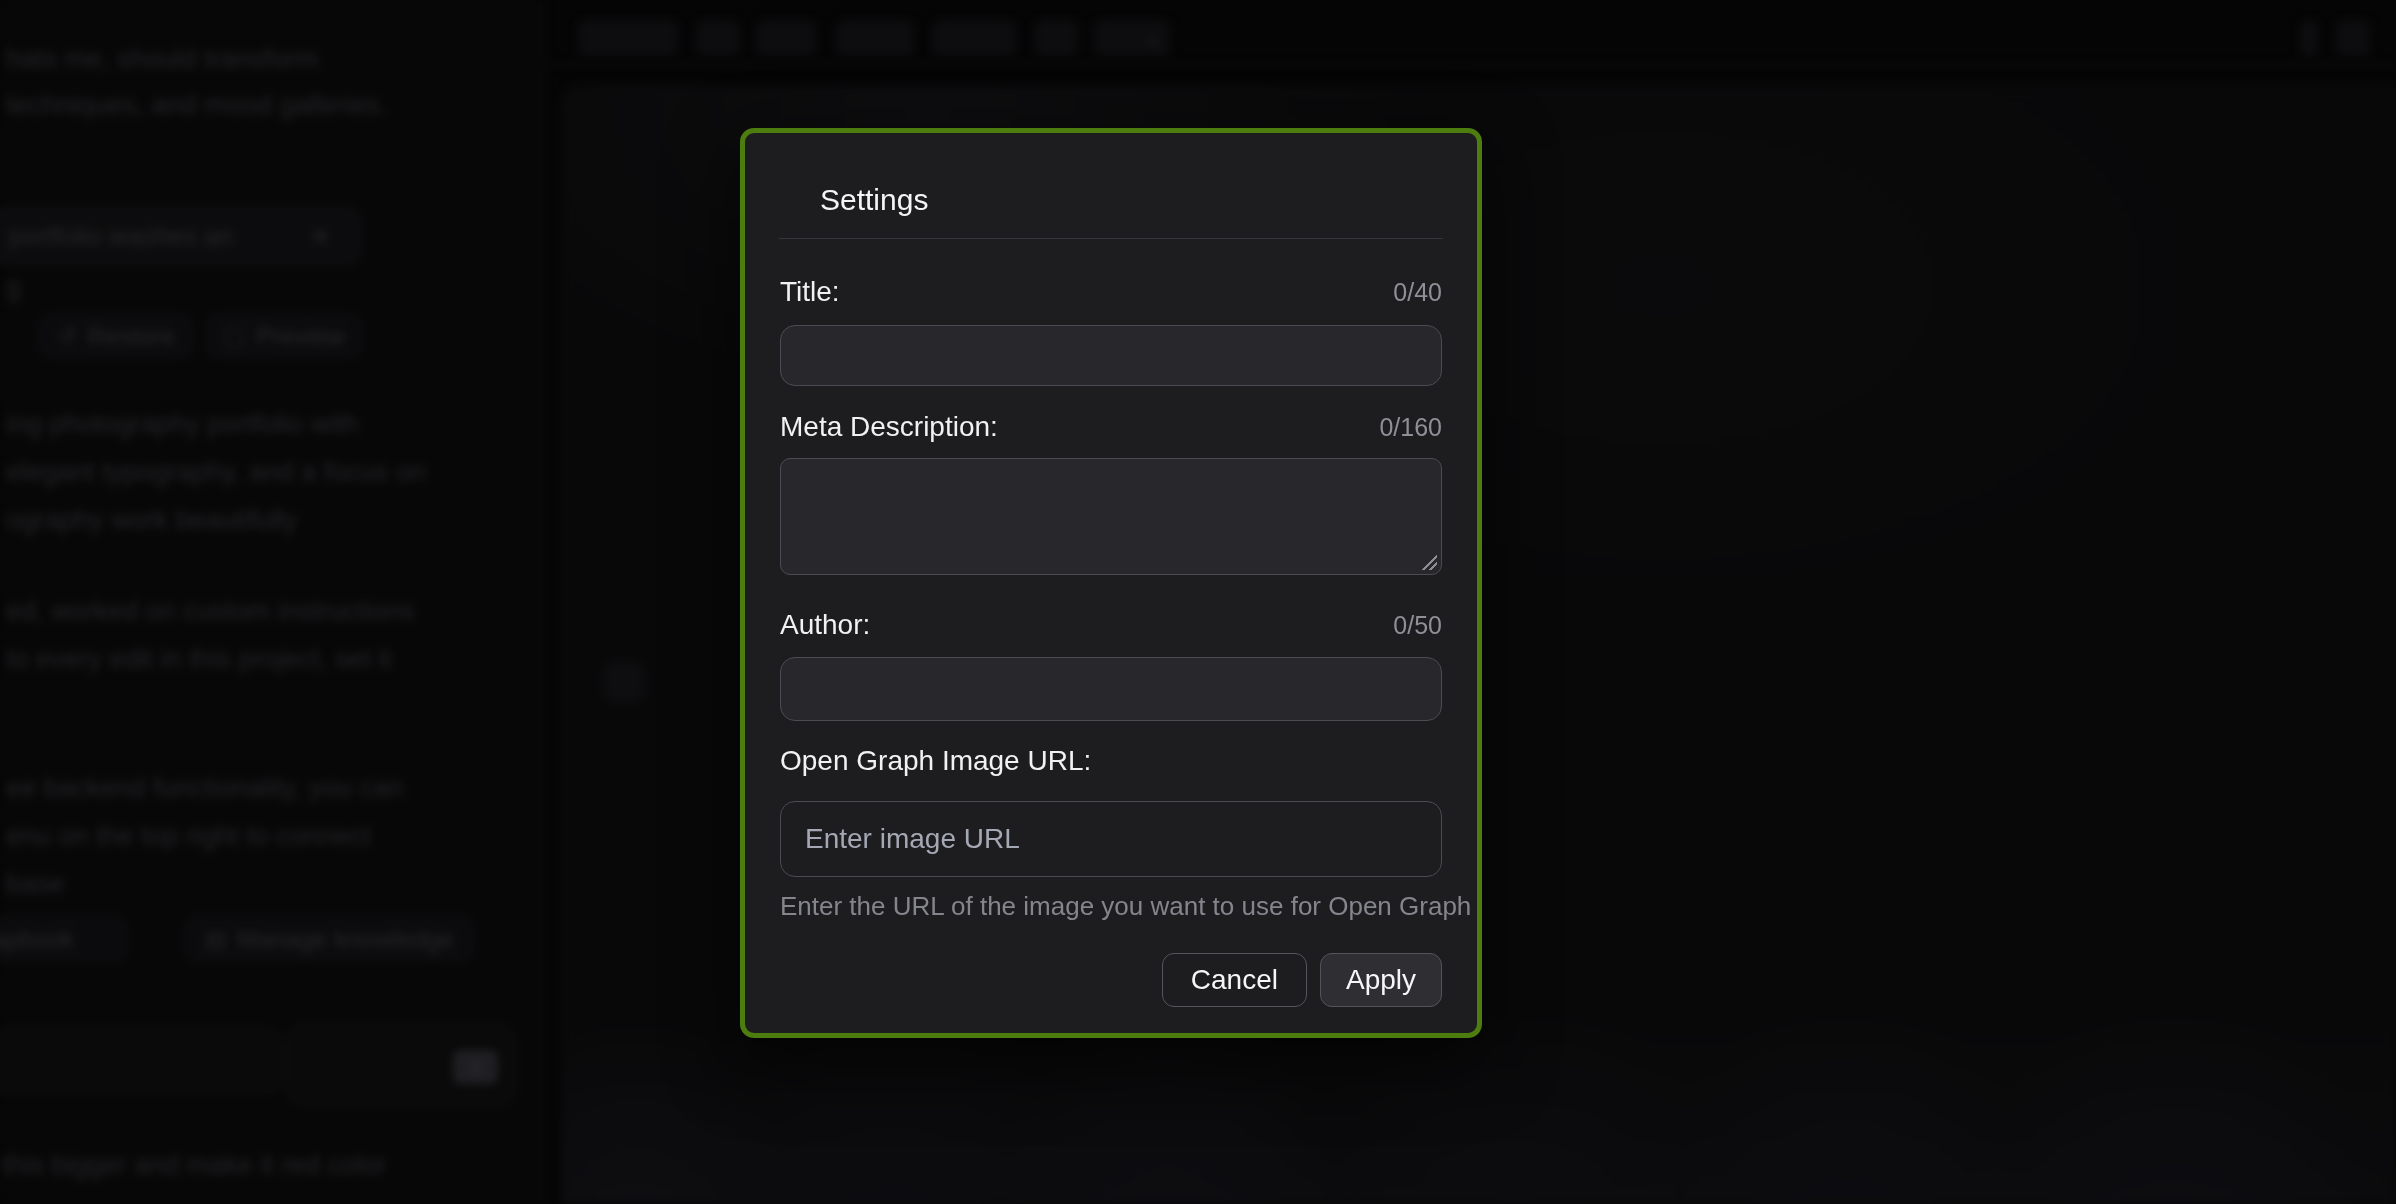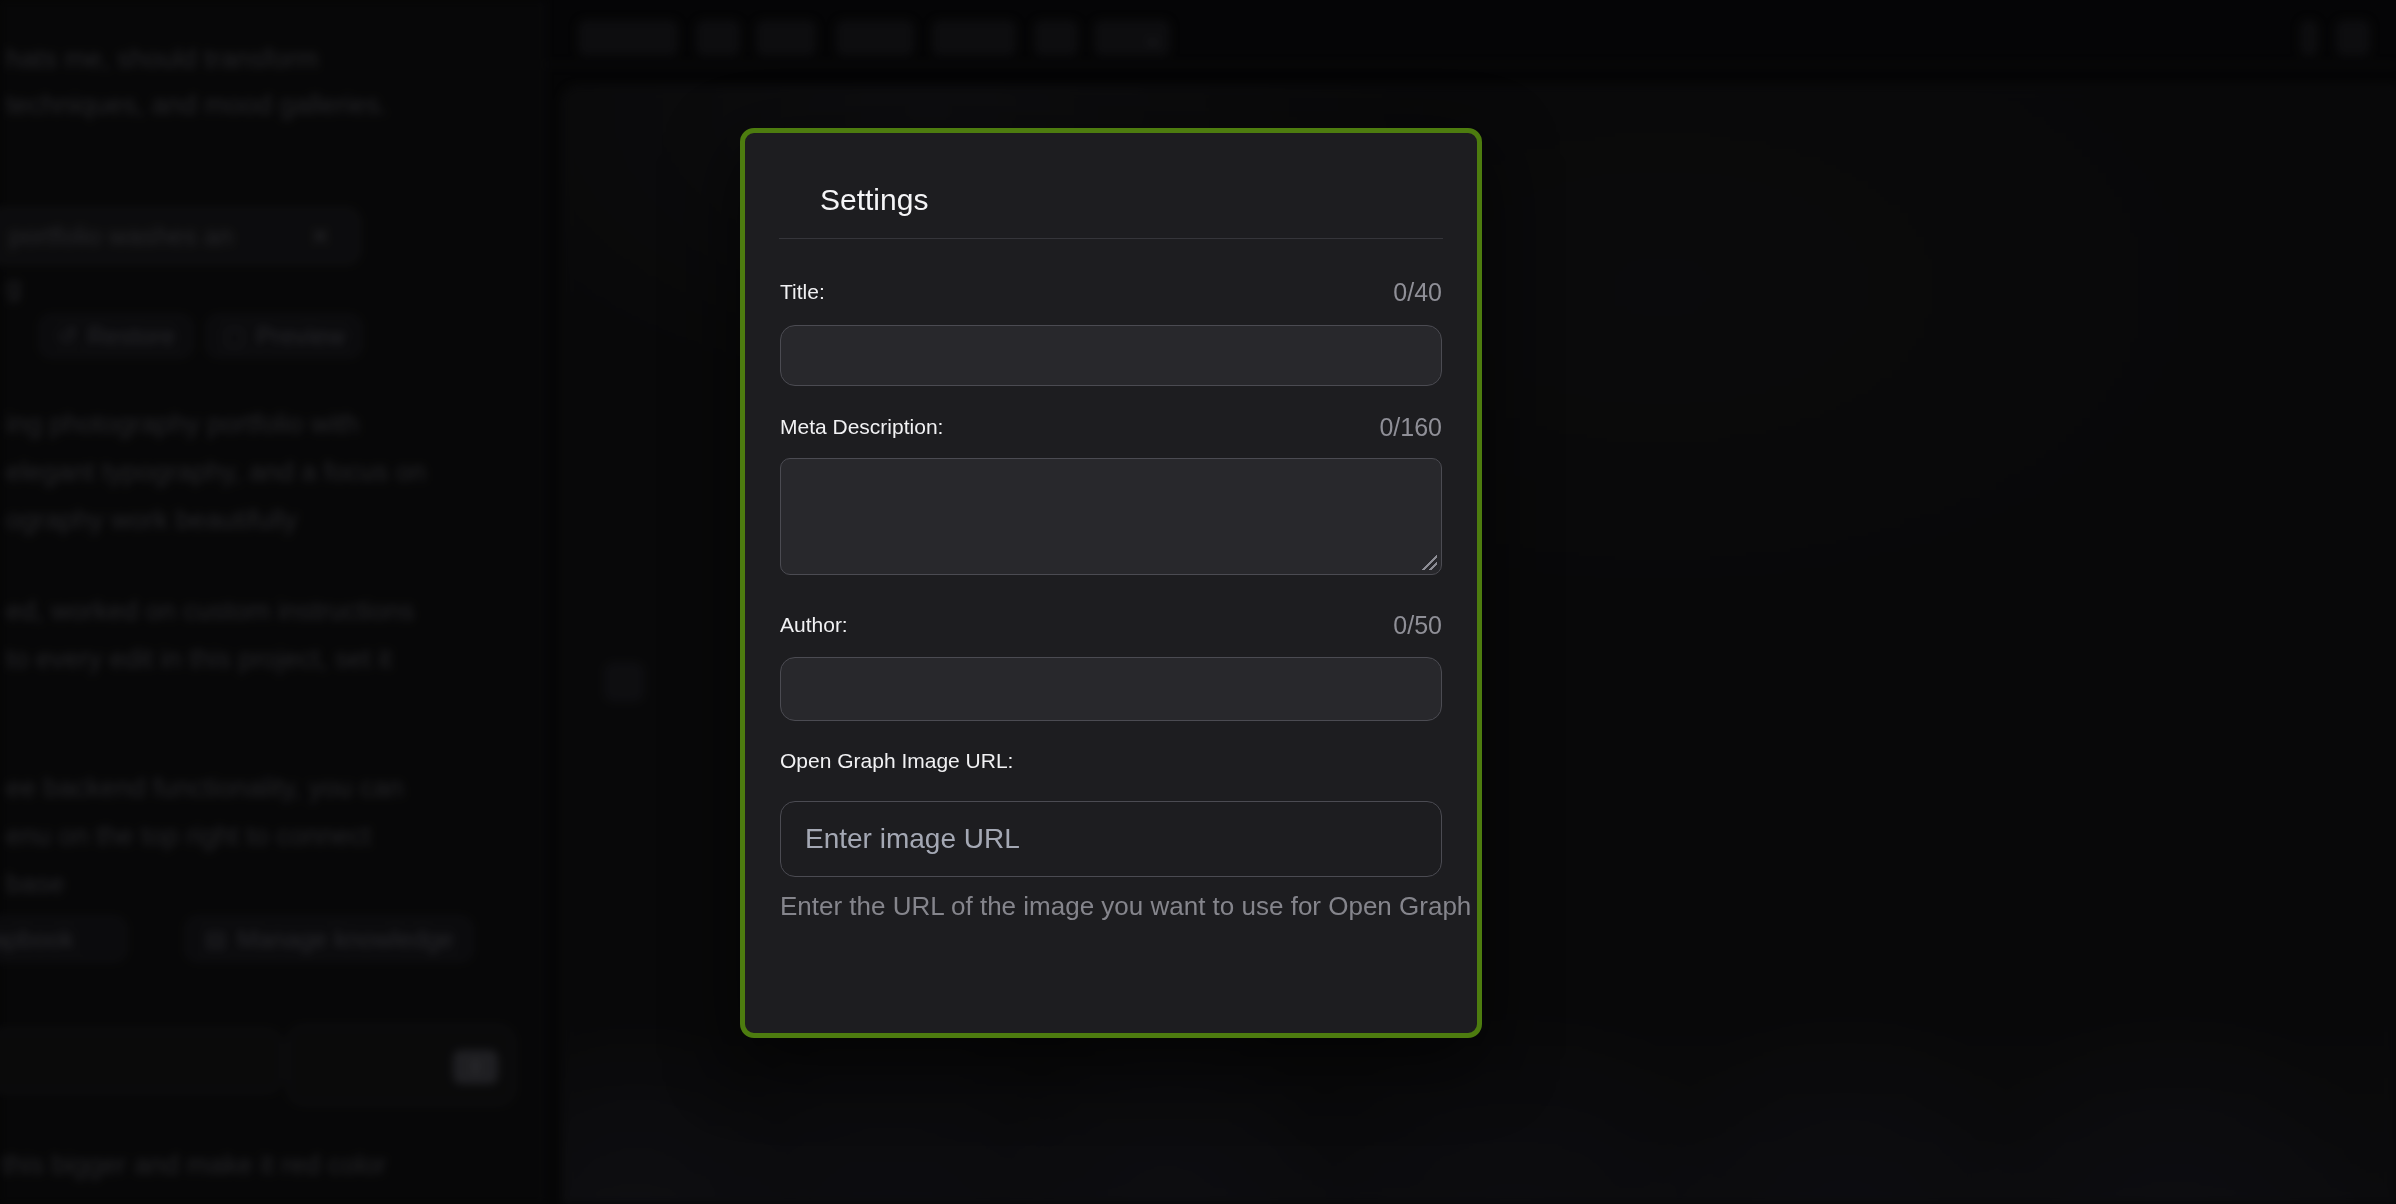--- a/index.html
+++ b/index.html
@@ -43,21 +43,21 @@
   .overlay{position:absolute;inset:0;background:rgba(2,2,3,0.34);z-index:20;}
 
   
   .modal{position:absolute;left:740px;top:128px;width:742px;height:910px;z-index:30;
         background:#1d1d20;border:5px solid #4d7c0f;border-radius:14px;
         box-shadow:0 24px 70px rgba(0,0,0,0.55);}
   .modal-title{margin:48px 35px 0 75px;font-size:30px;line-height:38px;font-weight:500;color:#f5f5f7;}
   .modal-divider{margin:19px 34px 0 34px;height:1px;background:#35353a;}
   .modal-body{padding:0 35px;}
   .field-row{display:flex;align-items:center;justify-content:space-between;height:36px;}
-  .field-row .flabel{color:#f1f1f3;font-size:21px;}
+  .field-row .flabel{color:#f1f1f3;font-size:28px;}
   .field-row .fcounter{color:#8f8f97;font-size:25px;}
   .row-1{margin-top:35px;} .row-2{margin-top:23px;gap:32px;} .row-3{margin-top:32px;} .row-4{margin-top:22px;}
   .text-input{display:block;width:100%;background:#28282c;border:1px solid #4b4b52;border-radius:15px;
         color:#e9e9ee;font-size:28px;padding:0 24px;outline:none;}
   .input-title{margin-top:15px;height:61px;}
   .input-author{margin-top:14px;height:64px;}
   .input-og{margin-top:22px;height:76px;background:#1d1d20;}
   .input-og::placeholder{color:#a4a8b4;opacity:1;}
   .ta-wrap{position:relative;margin-top:13px;}
   .meta-textarea{display:block;width:100%;height:117px;background:#28282c;border:1px solid #4b4b52;
@@ -176,16 +176,20 @@
         <span class="fcounter">0/50</span>
       </div>
       <input class="text-input input-author" type="text" style="">
 
       <div class="field-row row-4">
         <span class="flabel">Open Graph Image URL:</span>
       </div>
       <input class="text-input input-og" type="text" placeholder="Enter image URL" style="">
       <div class="helper-text">Enter the URL of the image you want to use for Open Graph</div>
 
+      <div class="btn-row">
+        <button class="dlg-btn btn-cancel">Cancel</button>
+        <button class="dlg-btn btn-apply">Apply</button>
+      </div>
     </div>
   </div>
 
 </div>
 
 </body></html>

